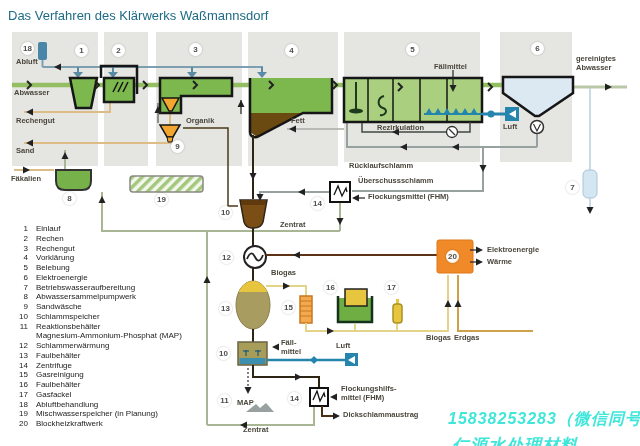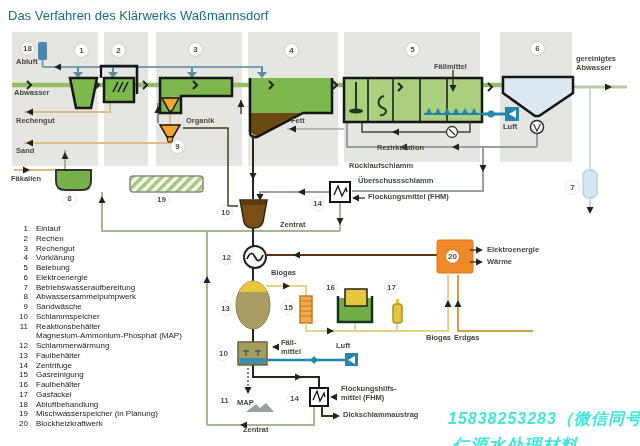--- a/index.html
+++ b/index.html
@@ -336,21 +336,21 @@
 <div class="fl" style="left:16px;top:147px">Sand</div>
 <div class="fl" style="left:11px;top:175px">Fäkalien</div>
 <div class="fl" style="left:186px;top:117px">Organik</div>
 <div class="fl" style="left:291px;top:117px">Fett</div>
 <div class="fl" style="left:434px;top:63px">Fällmittel</div>
 <div class="fl" style="left:503px;top:123px">Luft</div>
 <div class="fl" style="left:576px;top:55px">
   <span style="display:block">gereinigtes</span>
   <span style="display:block">Abwasser</span>
 </div>
-<div class="fl" style="left:377px;top:144px">Rezirkulation</div>
+<div class="fl" style="left:377px;top:124px">Rezirkulation</div>
 <div class="fl" style="left:349px;top:162px">Rücklaufschlamm</div>
 <div class="fl" style="left:358px;top:177px">Überschussschlamm</div>
 <div class="fl" style="left:368px;top:193px">Flockungsmittel (FHM)</div>
 <div class="fl" style="left:280px;top:221px">Zentrat</div>
 <div class="fl" style="left:487px;top:246px">Elektroenergie</div>
 <div class="fl" style="left:487px;top:258px">Wärme</div>
 <div class="fl" style="left:271px;top:269px">Biogas</div>
 <div class="fl" style="left:426px;top:334px">Biogas</div>
 <div class="fl" style="left:454px;top:334px">Erdgas</div>
 <div class="fl" style="left:281px;top:339px">

